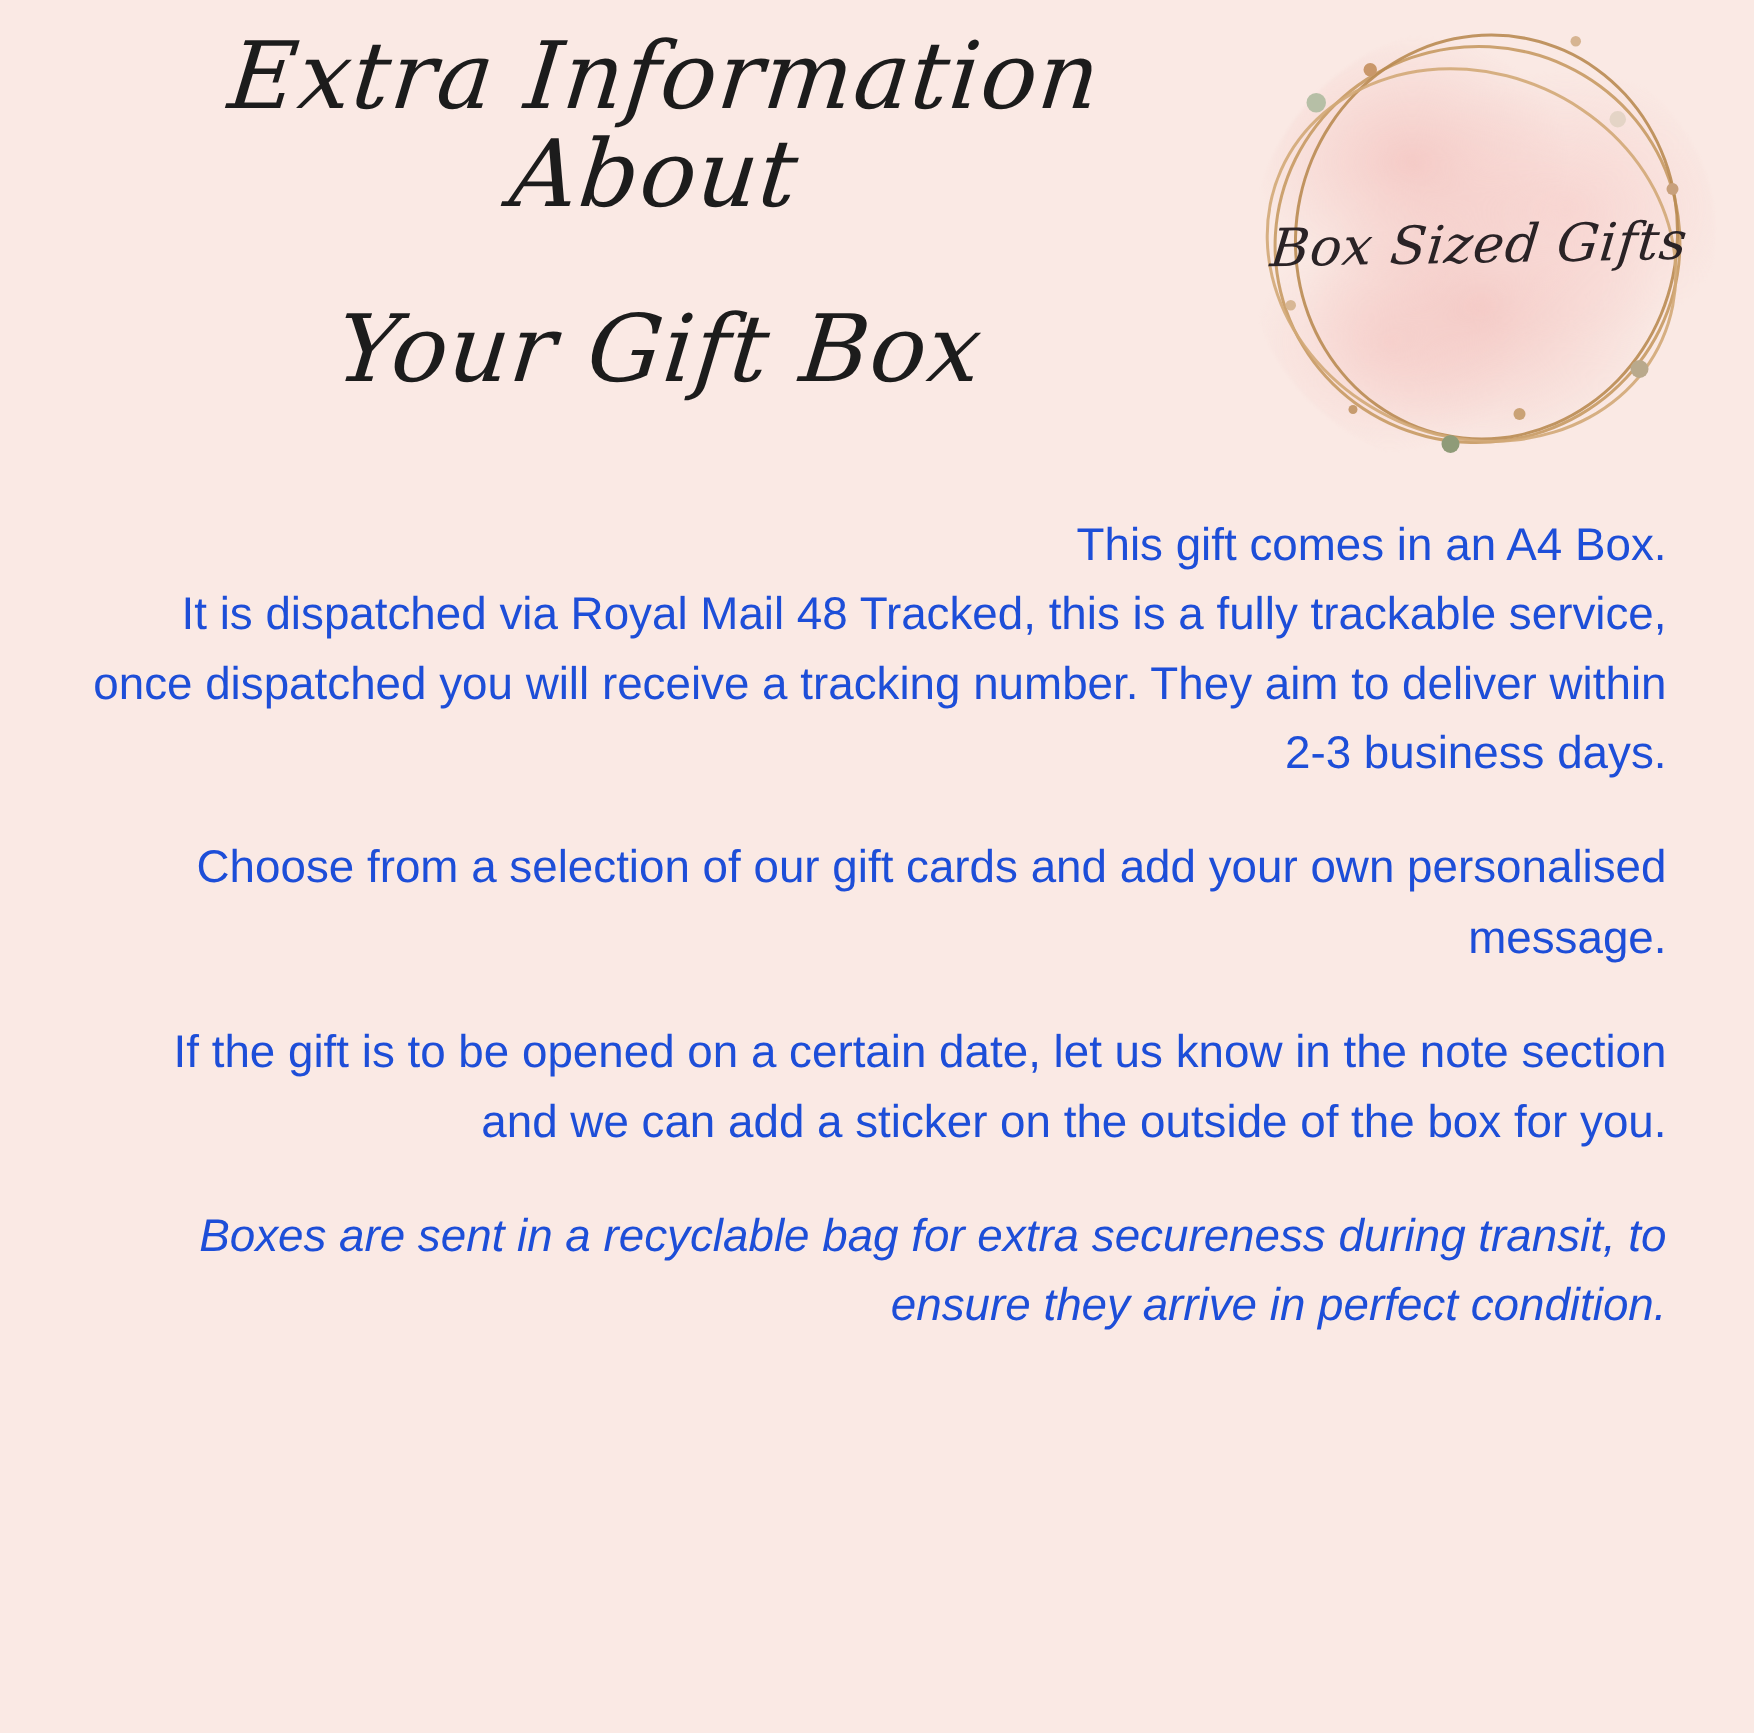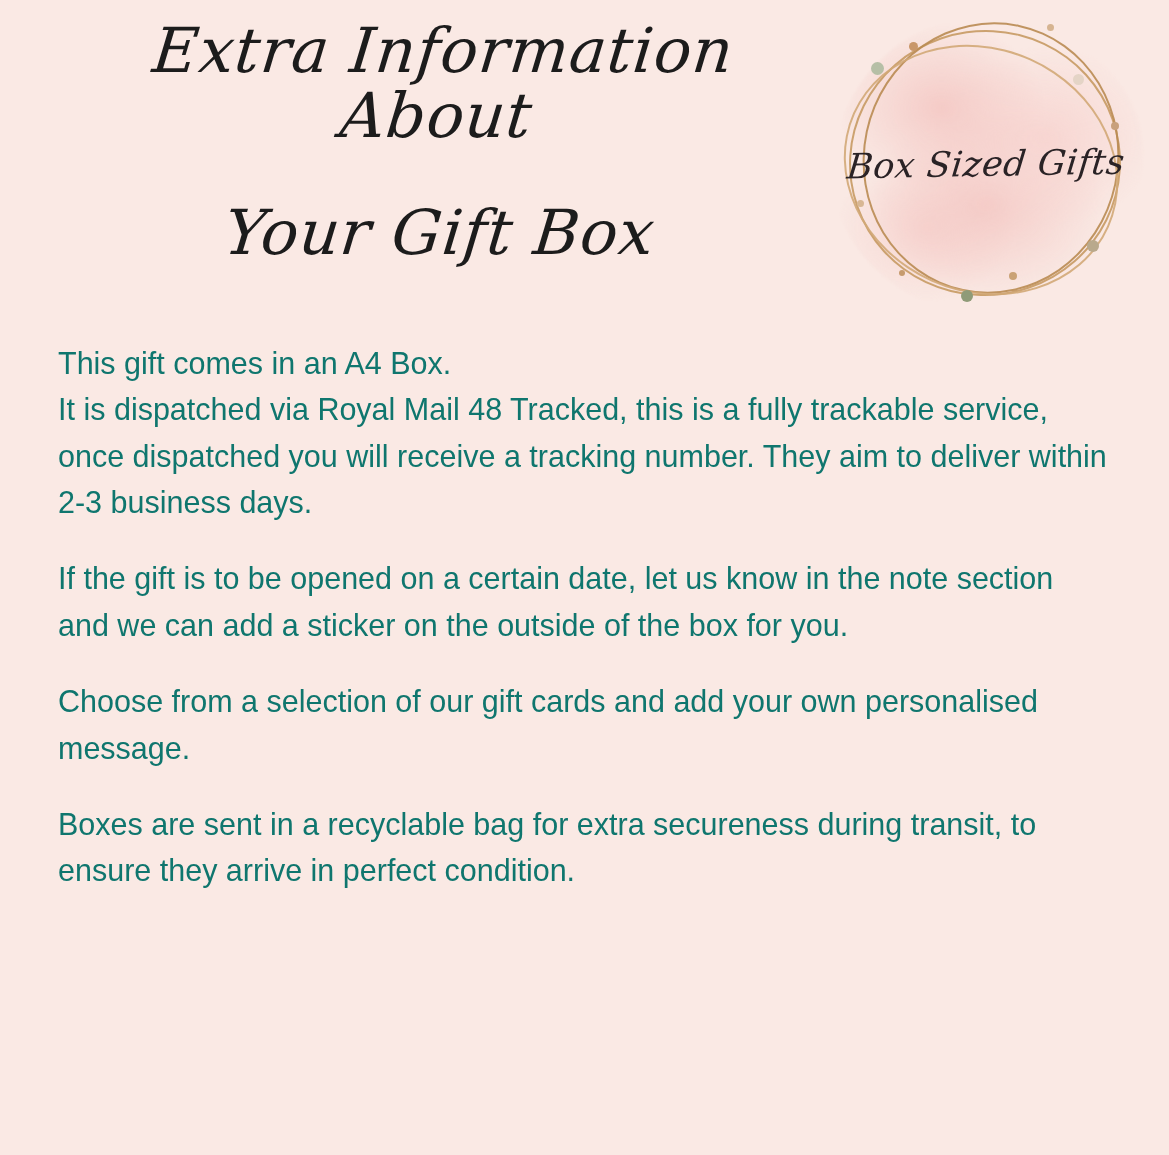--- a/index.html
+++ b/index.html
@@ -103,29 +103,29 @@
     transform: skewX(-7deg) rotate(-1deg);
     white-space: nowrap;
   }
 
   
   .body-copy {
     position: absolute;
     left: 58px;
     top: 340px;
     width: 1053px;
-    text-align: left;
-    color: #0f766e;
+    text-align: right;
+    color: #1d4ed8;
     font-size: 30.5px;
     line-height: 1.52;
   }
   .para {
     margin: 0 0 30px 0;
   }
-  .para:last-child { margin-bottom: 0; }
+  .para:last-child { margin-bottom: 0; font-style: italic; }
 </style>
 </head>
 <body>
 
 <div class="page">
 
   <div class="heading">
     <div class="heading-line">Extra Information About</div>
     <div class="heading-line second">Your Gift Box</div>
   </div>
@@ -143,18 +143,18 @@
     <div class="logo-dot d6"></div>
     <div class="logo-dot d7"></div>
     <div class="logo-dot d8"></div>
     <div class="logo-dot d9"></div>
     <div class="logo-dot d10"></div>
     <div class="logo-text">Box Sized Gifts</div>
   </div>
 
   <div class="body-copy">
     <p class="para">This gift comes in an A4 Box.<br>It is dispatched via Royal Mail 48 Tracked, this is a fully trackable service, once dispatched you will receive a tracking number. They aim to deliver within 2-3 business days.</p>
+    <p class="para">Choose from a selection of our gift cards and add your own personalised message.</p>
     <p class="para">If the gift is to be opened on a certain date, let us know in the note section and we can add a sticker on the outside of the box for you.</p>
-    <p class="para">Choose from a selection of our gift cards and add your own personalised message.</p>
     <p class="para">Boxes are sent in a recyclable bag for extra secureness during transit, to ensure they arrive in perfect condition.</p>
   </div>
 
 </div>
 
 </body></html>

